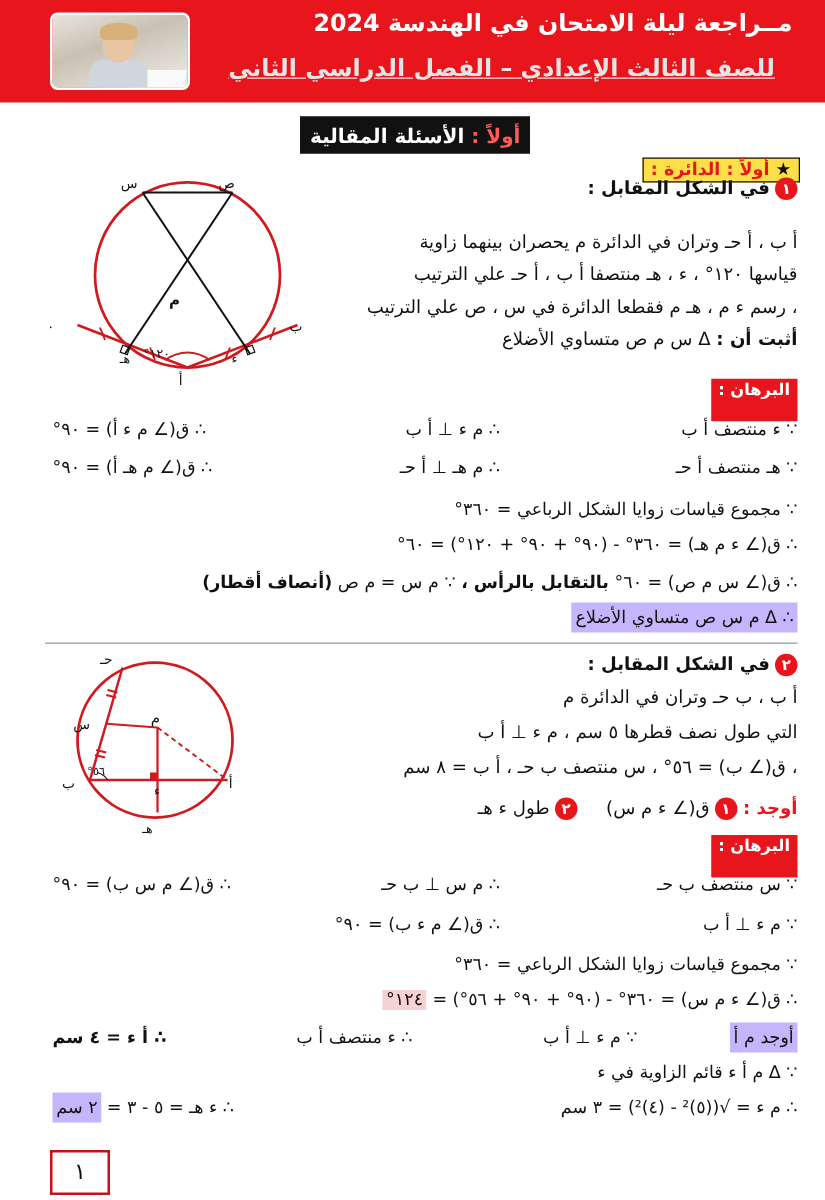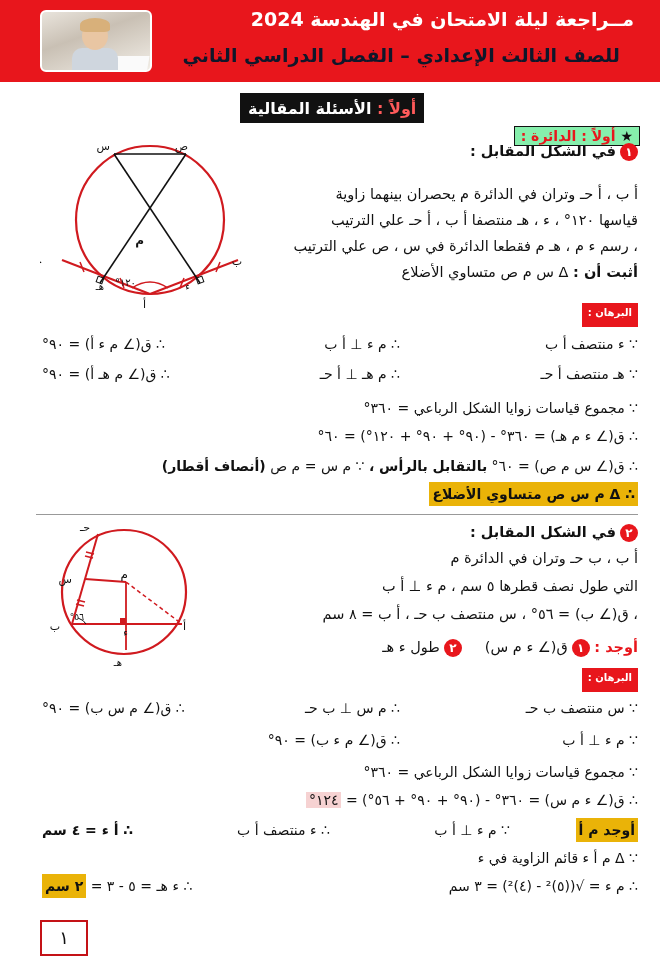--- a/index.html
+++ b/index.html
@@ -1,44 +1,44 @@
 <!DOCTYPE html>
 <html><head>
 <meta charset="utf-8">
 <style>
   * { margin:0; padding:0; box-sizing:border-box; }
   html, body { width:660px; height:960px; background:#ffffff; overflow:hidden; }
   body { font-family:"DejaVu Sans", sans-serif; color:#111; position:relative; direction:rtl; }
 
   .header { position:absolute; top:0; left:0; width:660px; height:82px; background:#e8161c; }
   .header-title { position:absolute; top:8px; right:26px; color:#fff; font-size:19px; font-weight:bold; white-space:nowrap; }
-  .header-sub { position:absolute; top:44px; right:40px; color:#0f172a; font-size:19px; font-weight:bold; white-space:nowrap; }
+  .header-sub { position:absolute; top:44px; right:40px; color:#e5e5e5; font-size:19px; font-weight:bold; white-space:nowrap;text-decoration:underline; }
   .header-photo { position:absolute; top:10px; left:40px; width:112px; height:62px; border:2px solid #fff; border-radius:6px; overflow:hidden; background:linear-gradient(160deg,#e9e4dc 0%,#c9c0b4 40%,#f1ede6 100%); }
   .header-photo .kid-head { position:absolute; left:40px; top:10px; width:26px; height:28px; border-radius:50%; background:#e9c6a3; }
   .header-photo .kid-hair { position:absolute; left:38px; top:6px; width:30px; height:14px; border-radius:50% 50% 20% 20%; background:#d8b07a; }
   .header-photo .kid-body { position:absolute; left:30px; top:36px; width:46px; height:26px; border-radius:10px 10px 0 0; background:#cfd6de; }
   .header-photo .paper { position:absolute; left:62px; top:44px; width:44px; height:18px; background:#fafafa; transform:skewX(-10deg); }
 
   .section-label { position:absolute; top:93px; left:240px; height:30px; background:#111; display:flex; align-items:center; padding:0 8px; font-size:16px; font-weight:bold; white-space:nowrap; }
   .section-label .lbl-red { color:#ff5a5a; }
   .section-label .lbl-white { color:#fff; }
 
-  .topic-box { position:absolute; top:126px; right:20px; border:1px solid #111; padding:1px 6px; font-size:14px; font-weight:bold; background:#86efac; white-space:nowrap; }
+  .topic-box { position:absolute; top:126px; right:20px; border:1px solid #111; padding:1px 6px; font-size:14px; font-weight:bold; background:#fde047; white-space:nowrap; }
   .topic-box .star { color:#111; }
   .topic-box .topic-red { color:#e8161c; }
 
   .line { position:absolute; right:22px; font-size:14.5px; white-space:nowrap; line-height:20px; }
   .b { font-weight:bold; }
   .red { color:#e8161c; }
   .num-badge { display:inline-block; width:18px; height:18px; border-radius:50%; background:#e8161c; color:#fff; font-size:12px; text-align:center; line-height:18px; font-weight:bold; margin-left:4px; }
-  .proof-label { position:absolute; right:22px; background:#e8161c; color:#fff; font-size:10px; font-weight:bold; padding:0 6px; height:24px; line-height:20px; }
+  .proof-label { position:absolute; right:22px; background:#e8161c; color:#fff; font-size:13px; font-weight:bold; padding:0 6px; height:34px; line-height:20px; }
 
   .col { position:absolute; font-size:14px; white-space:nowrap; line-height:20px; }
   .hl { background:#f6d2d2; padding:0 3px; }
-  .hl-b { background:#eab308; padding:4px 3px; font-weight:bold; }
+  .hl-b { background:#c4b5fd; padding:4px 3px; font-weight:normal; }
 
   .divider { position:absolute; left:36px; right:22px; top:514px; height:1px; background:#999; }
 
   .page-num-box { position:absolute; left:40px; top:920px; width:48px; height:36px; border:2px solid #c41217; font-size:18px; text-align:center; line-height:32px; color:#111; }
 
   svg { position:absolute; }
 </style>
 </head>
 <body>
 

